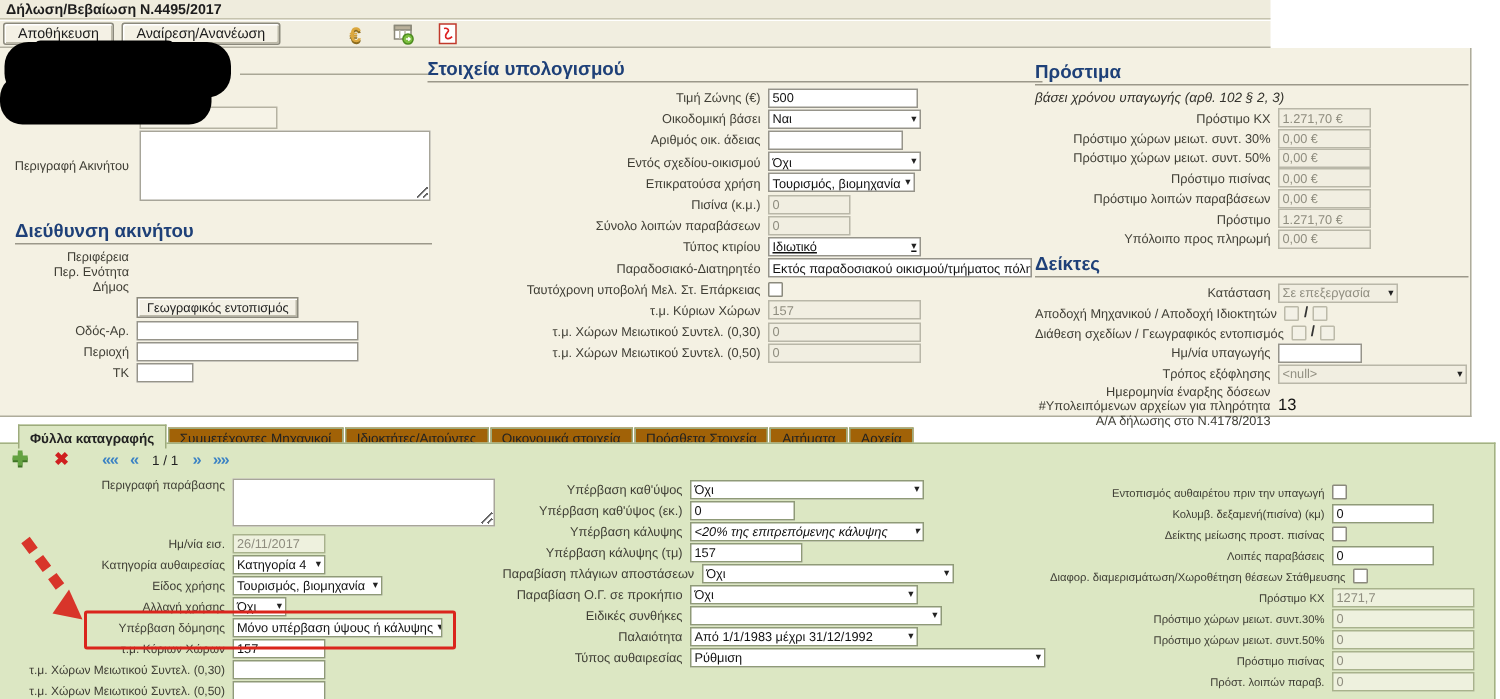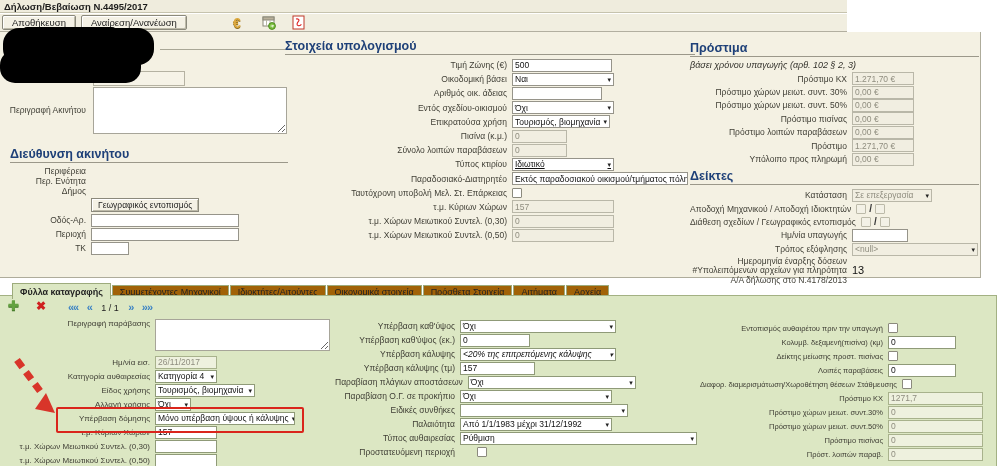--- a/index.html
+++ b/index.html
@@ -417,24 +417,20 @@
         <span class="chev">▾</span>
       </div>
     </div>
     <div class="row">
       <span class="lab">Τύπος αυθαιρεσίας</span>
       <div class="sel" style="width: 244px; text-align: right;">
         <span class="sel-text">Ρύθμιση</span>
         <span class="chev">▾</span>
       </div>
     </div>
-    <div class="row">
-      <span class="lab">Προστατευόμενη περιοχή</span>
-      <span class="cb" style="margin-left: 17px;"></span>
-    </div>
   </div>
 <div class="section sright green-zone">
     <div class="row">
       <span class="lab">Εντοπισμός αυθαιρέτου πριν την υπαγωγή</span>
       <span class="cb"></span>
     </div>
     <div class="row">
       <span class="lab">Κολυμβ. δεξαμενή(πισίνα) (κμ)</span>
       <input class="ipt" value="0" style="width: 68px;">
     </div>

